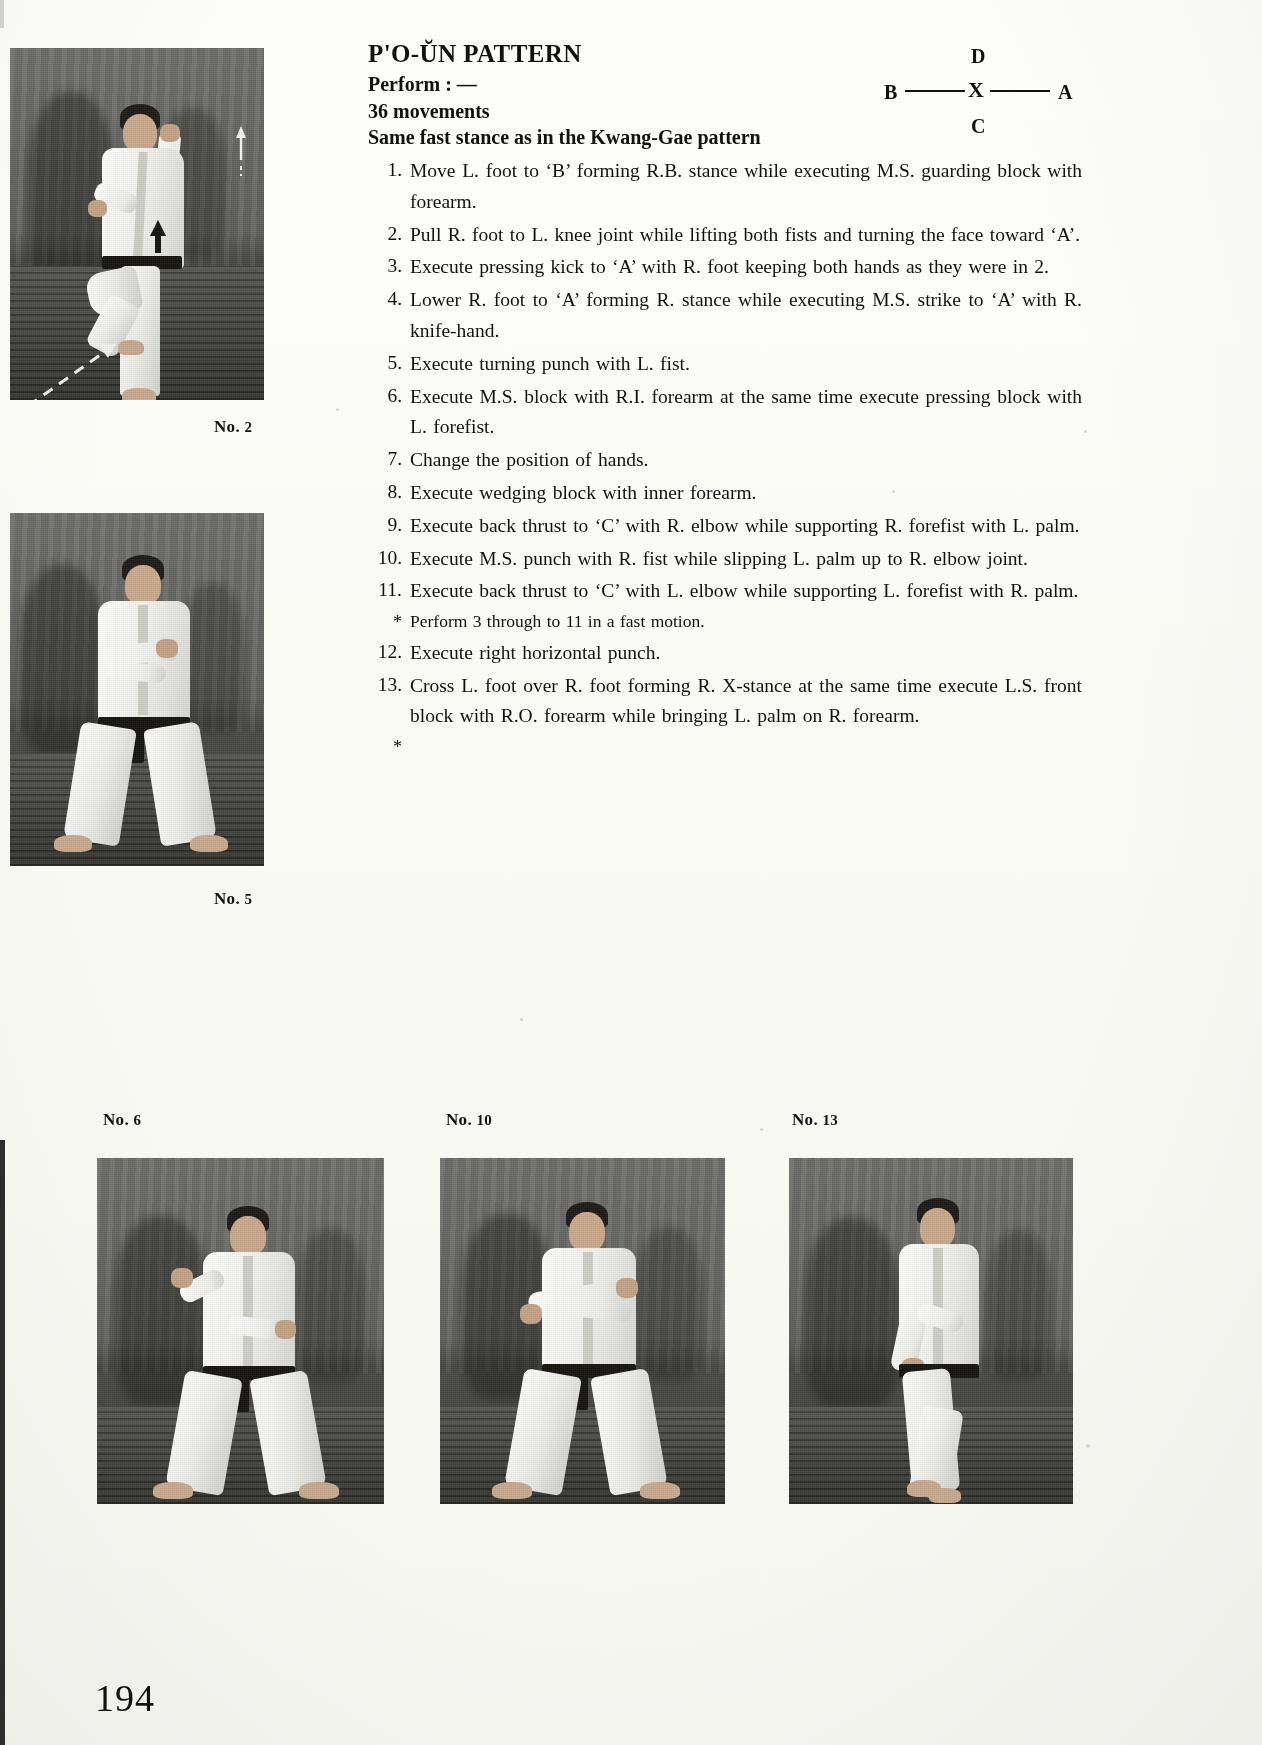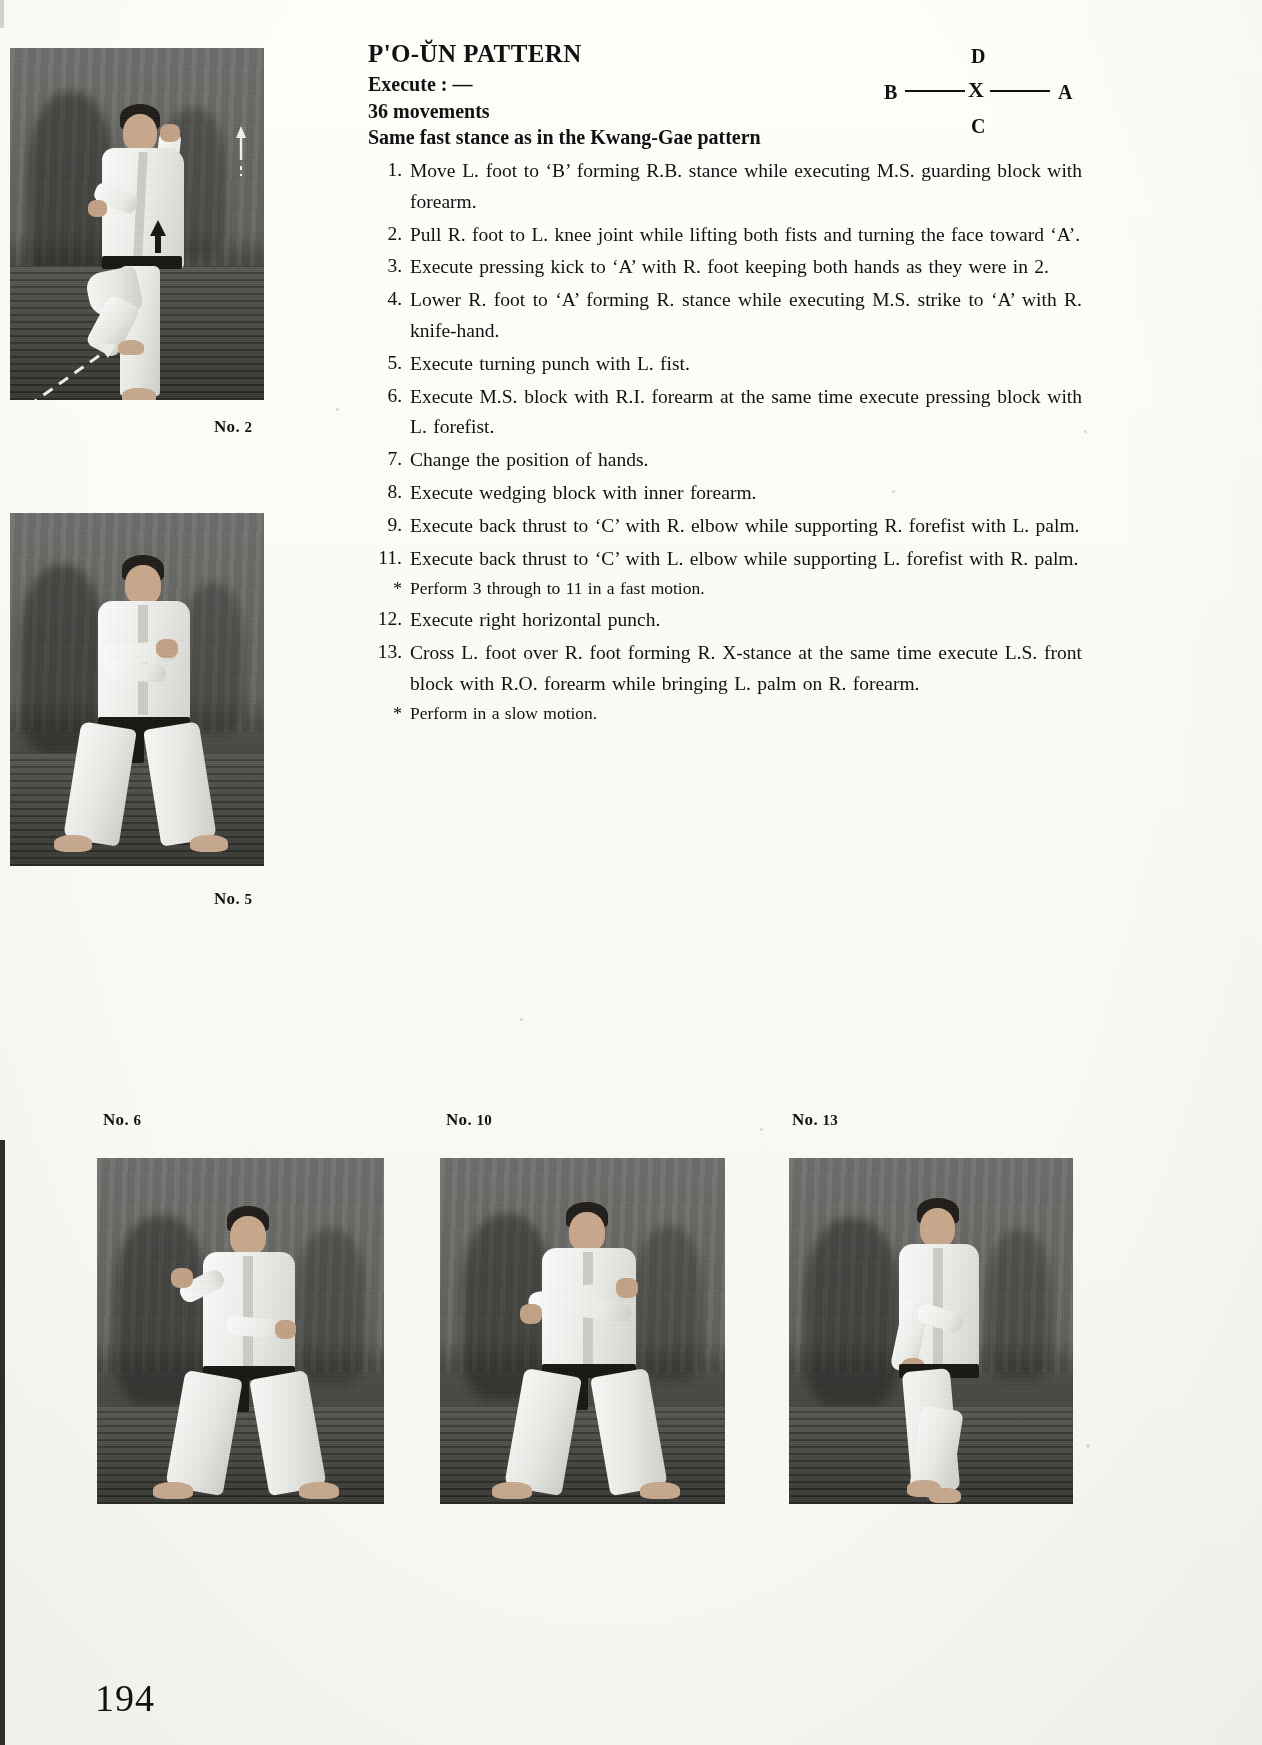--- a/index.html
+++ b/index.html
@@ -284,21 +284,21 @@
 </head>
 <body>
 
 <div id="page">
   <div id="paper-tint"></div>
   <div id="scan-edge-left"></div>
   <div id="scan-edge-top"></div>
 
   <div id="header">
     <p class="hdr-title">P'O-ŬN PATTERN</p>
-    <p class="hdr-line">Execute : —</p>
+    <p class="hdr-line">Perform : —</p>
     <p class="hdr-line">36 movements</p>
     <p class="hdr-line">Same fast stance as in the Kwang-Gae pattern</p>
   </div>
 
   <div id="diagram">
     <span class="dg-label" id="dg-d">D</span>
     <span class="dg-label" id="dg-b">B</span>
     <span class="dg-label" id="dg-a">A</span>
     <span class="dg-label" id="dg-c">C</span>
     <span id="dg-x">X</span>
@@ -337,38 +337,41 @@
       </div>
       <div class="mv-row tall">
         <div class="mv-num">8.</div>
         <div class="mv-text">Execute wedging block with inner forearm.</div>
       </div>
       <div class="mv-row tall">
         <div class="mv-num">9.</div>
         <div class="mv-text">Execute back thrust to ‘C’ with R. elbow while supporting R. forefist with L. palm.</div>
       </div>
       <div class="mv-row tall">
+        <div class="mv-num">10.</div>
+        <div class="mv-text">Execute M.S. punch with R. fist while slipping L. palm up to R. elbow joint.</div>
+      </div>
+      <div class="mv-row tall">
         <div class="mv-num">11.</div>
         <div class="mv-text">Execute back thrust to ‘C’ with L. elbow while supporting L. forefist with R. palm.</div>
       </div>
       <div class="mv-row">
         <div class="mv-num star">*</div>
         <div class="mv-text note">Perform 3 through to 11 in a fast motion.</div>
       </div>
       <div class="mv-row tall">
         <div class="mv-num">12.</div>
         <div class="mv-text">Execute right horizontal punch.</div>
       </div>
       <div class="mv-row tall">
         <div class="mv-num">13.</div>
         <div class="mv-text">Cross L. foot over R. foot forming R. X-stance at the same time execute L.S. front block with R.O. forearm while bringing L. palm on R. forearm.</div>
       </div>
       <div class="mv-row">
         <div class="mv-num star">*</div>
-        <div class="mv-text note">Perform in a slow motion.</div>
       </div>
     </div>
 
   <div class="photo" style="left:10px; top:48px; width:254px; height:352px;">
     <div class="bg"></div>
     <div class="drape"></div>
     <div class="shadowfig" style="left:18px; top:44px; width:86px; height:200px;"></div>
     <div class="shadowfig" style="left:150px; top:60px; width:66px; height:150px; opacity:.75;"></div>
     <div class="floor"></div>
 

